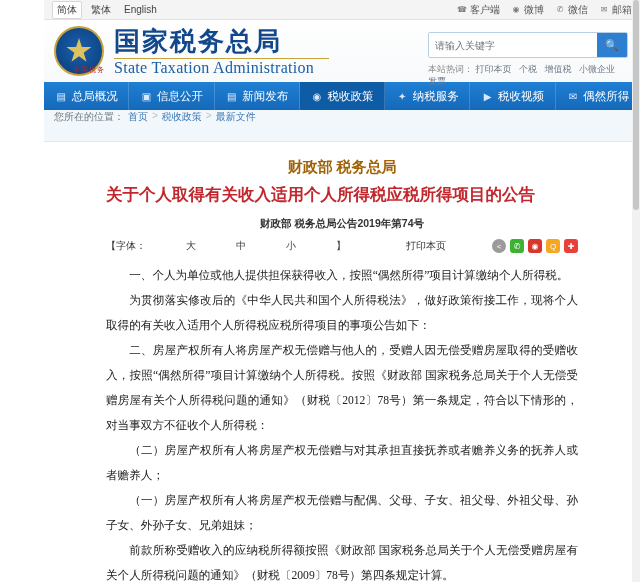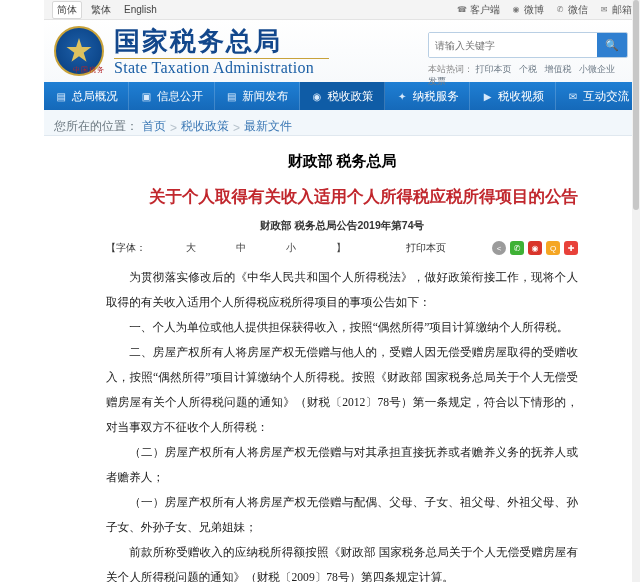--- a/index.html
+++ b/index.html
@@ -164,52 +164,52 @@
   .nav .nv.active { background: #0f5ca6; }
   .nav .nvic {
     width: 13px; height: 13px;
     display: inline-flex; align-items: center; justify-content: center;
     font-size: 10px;
     color: #d7e9fb;
   }
 
   
   .crumb {
-    height: 26px;
+    height: 32px;
     background: #f2f7fb;
     border-bottom: 1px solid #e0e8ef;
-    display: flex; align-items: flex-end;
-    font-size: 12px;
+    display: flex; align-items: flex-start;
+    font-size: 10px;
     color: #6b7880;
     padding: 0 10px;
     gap: 4px;
   }
   .crumb a { color: #3d79b5; text-decoration: none; }
   .crumb .sep { color: #b6c2cb; }
 
   
   .article {
     padding: 14px 62px 0 62px;
   }
   .doc-issuer {
     text-align: center;
     font-family: "Liberation Serif", serif;
     font-size: 15px;
-    color: #000000;
+    color: #a16207;
     font-weight: bold;
     line-height: 22px;
   }
   .doc-title {
-    text-align: right;
+    text-align: left;
     font-family: "Liberation Serif", serif;
     font-size: 16.5px;
     color: #c1272d;
     font-weight: bold;
     line-height: 26px;
-    margin-top: 12px;
+    margin-top: 4px;
   }
   .doc-number {
     text-align: center;
     font-size: 10.5px;
     color: #333;
     margin-top: 9px;
     font-weight: bold;
   }
   .toolrow {
     display: flex;
@@ -341,21 +341,21 @@
     <div class="nv">
       <span class="nvic">✦</span>
       <span>纳税服务</span>
     </div>
     <div class="nv">
       <span class="nvic">▶</span>
       <span>税收视频</span>
     </div>
     <div class="nv">
       <span class="nvic">✉</span>
-      <span>互动交流</span>
+      <span>偶然所得</span>
     </div>
   </div>
 
   <div class="crumb">
     <span>您所在的位置：</span>
     <a href="#">首页</a>
     <span class="sep">&gt;</span>
     <a href="#">税收政策</a>
     <span class="sep">&gt;</span>
     <a href="#">最新文件</a>
@@ -376,22 +376,22 @@
       <span class="share">
         <span class="s sh">&lt;</span>
         <span class="s wx">✆</span>
         <span class="s wb">◉</span>
         <span class="s qz">Q</span>
         <span class="s more">✚</span>
       </span>
     </div>
 
     <div class="body-text">
+      <p>一、个人为单位或他人提供担保获得收入，按照“偶然所得”项目计算缴纳个人所得税。</p>
       <p>为贯彻落实修改后的《中华人民共和国个人所得税法》，做好政策衔接工作，现将个人取得的有关收入适用个人所得税应税所得项目的事项公告如下：</p>
-      <p>一、个人为单位或他人提供担保获得收入，按照“偶然所得”项目计算缴纳个人所得税。</p>
       <p>二、房屋产权所有人将房屋产权无偿赠与他人的，受赠人因无偿受赠房屋取得的受赠收入，按照“偶然所得”项目计算缴纳个人所得税。按照《财政部 国家税务总局关于个人无偿受赠房屋有关个人所得税问题的通知》（财税〔2012〕78号）第一条规定，符合以下情形的，对当事双方不征收个人所得税：</p>
       <p>（二）房屋产权所有人将房屋产权无偿赠与对其承担直接抚养或者赡养义务的抚养人或者赡养人；</p>
       <p>（一）房屋产权所有人将房屋产权无偿赠与配偶、父母、子女、祖父母、外祖父母、孙子女、外孙子女、兄弟姐妹；</p>
       <p>前款所称受赠收入的应纳税所得额按照《财政部 国家税务总局关于个人无偿受赠房屋有关个人所得税问题的通知》（财税〔2009〕78号）第四条规定计算。</p>
 
     </div>
   </div>
 
   <div class="vscroll">
     <div class="thumb"></div>

